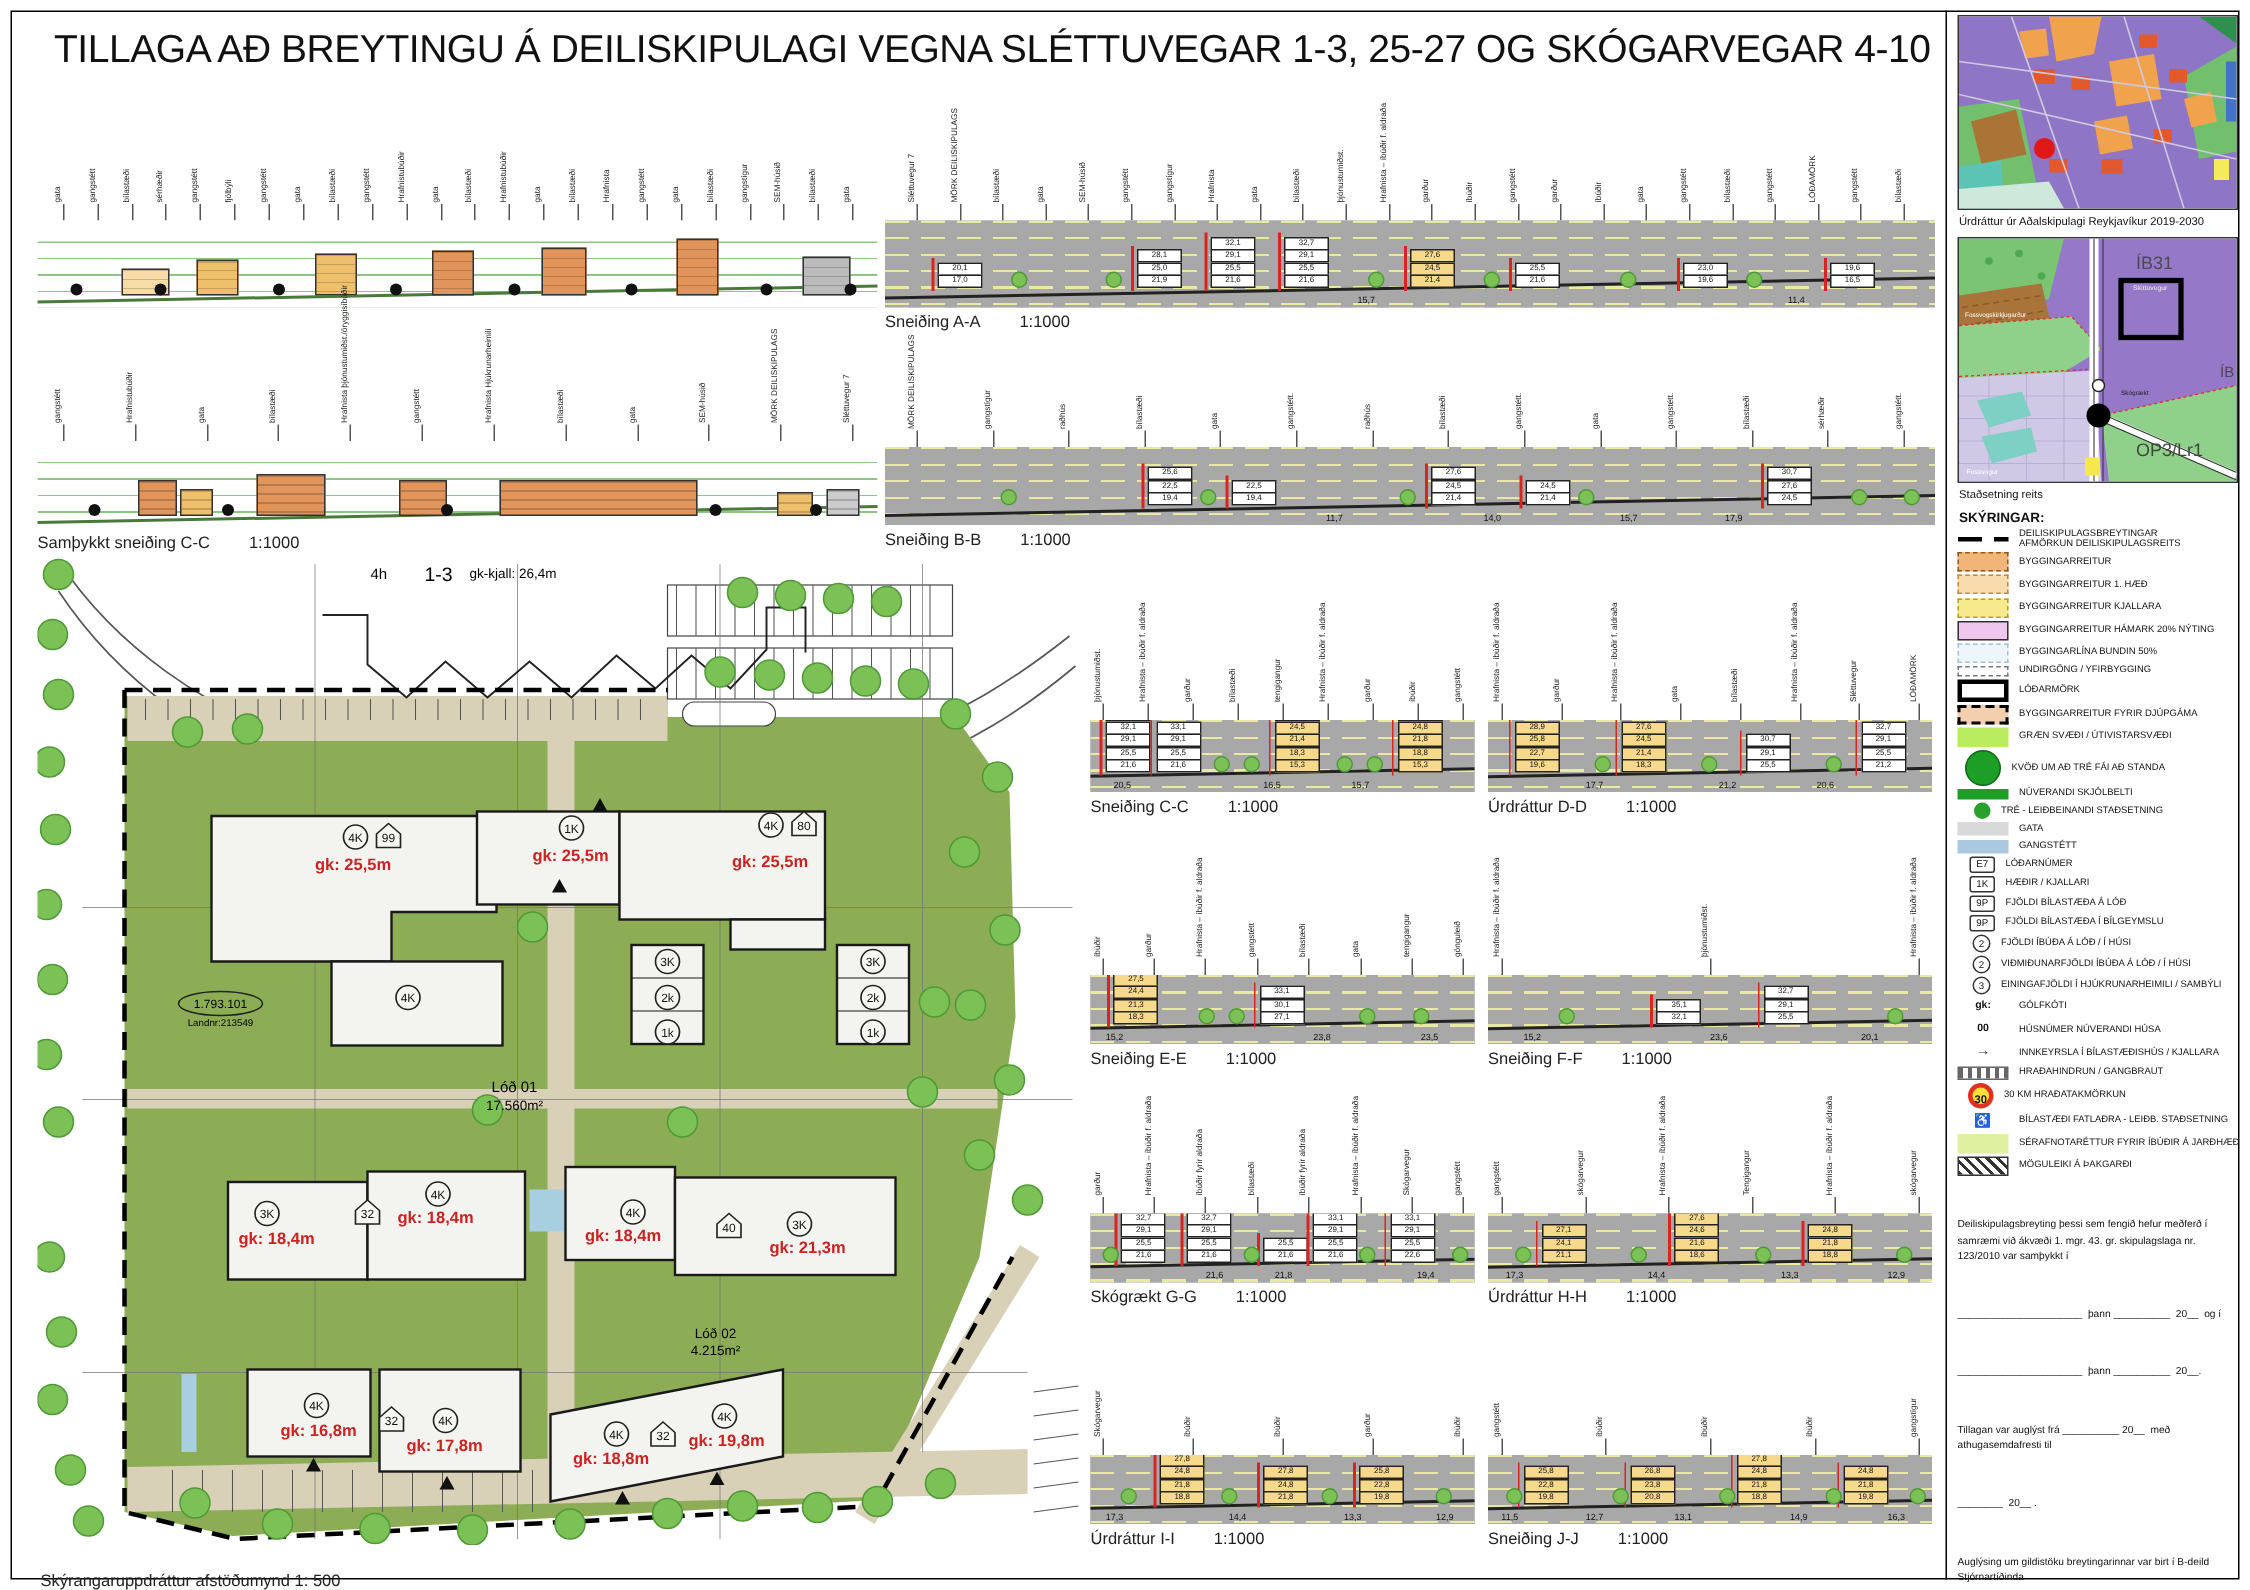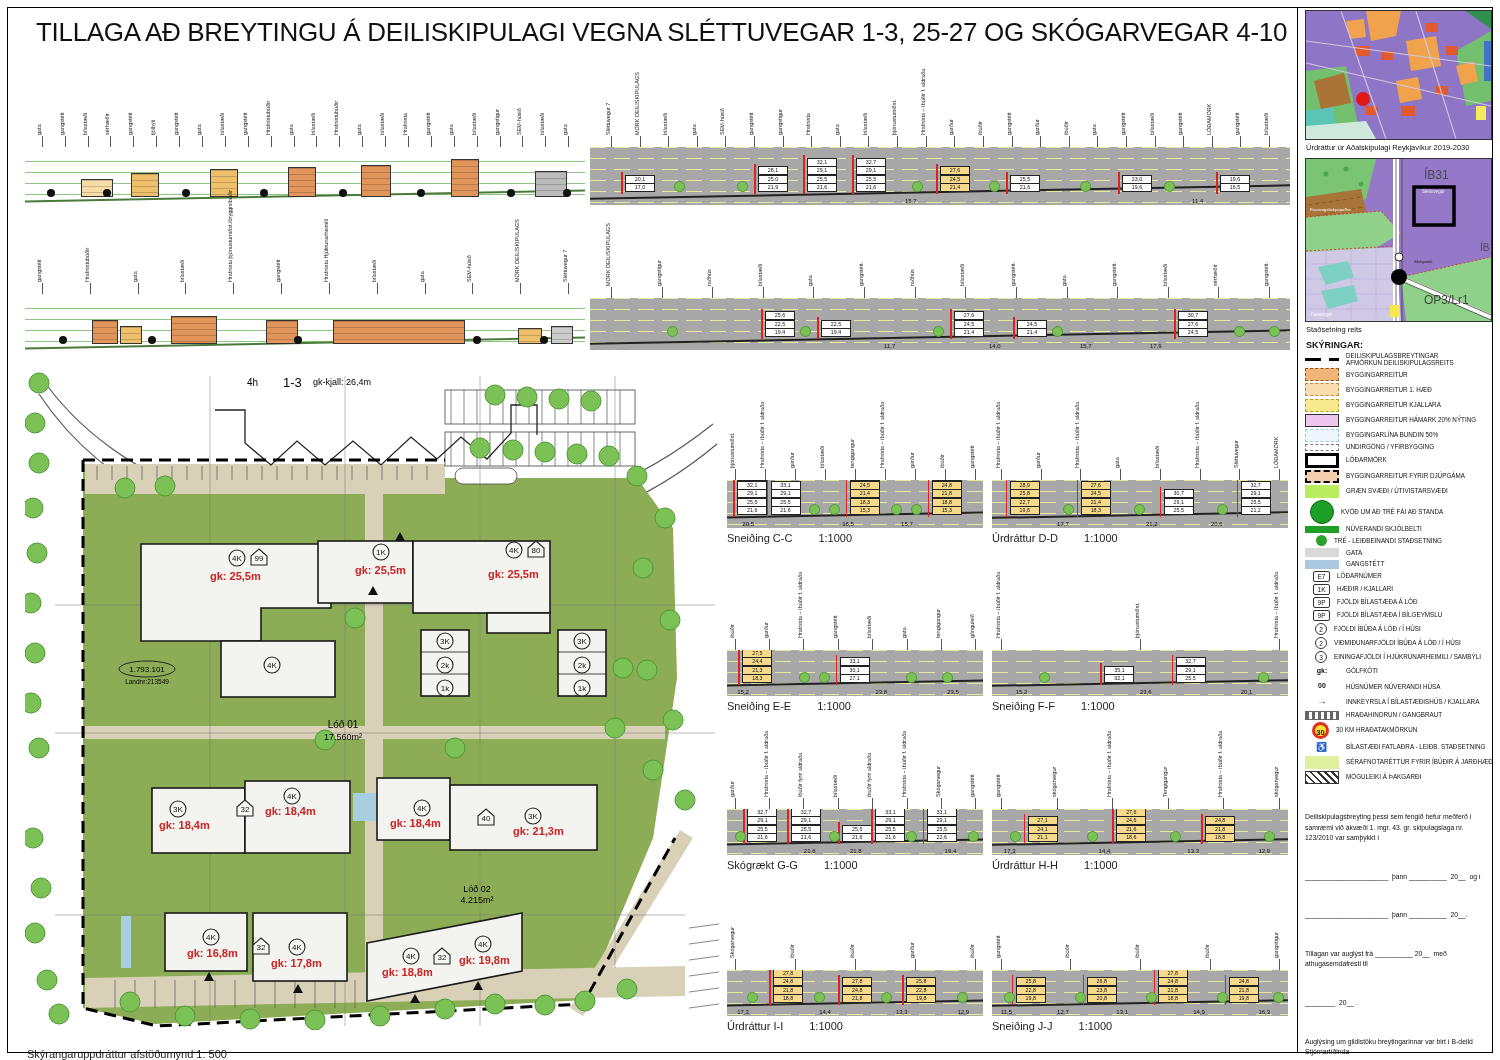--- a/index.html
+++ b/index.html
@@ -195,20 +195,21 @@
       <div class="pbld" style="left: 43%; width: 30px; height: 22px; background-color: rgb(226, 149, 90);"></div>
       <div class="pbld" style="left: 55%; width: 130px; height: 22px; background-color: rgb(226, 149, 90);"></div>
       <div class="pbld" style="left: 88%; width: 22px; height: 14px; background-color: rgb(239, 192, 108);"></div>
       <div class="pbld" style="left: 94%; width: 20px; height: 16px; background-color: rgb(204, 204, 204);"></div>
       <div class="ptree" style="left: 6%;"></div>
       <div class="ptree" style="left: 22%;"></div>
       <div class="ptree" style="left: 48%;"></div>
       <div class="ptree" style="left: 80%;"></div>
       <div class="ptree" style="left: 92%;"></div>
     </div>
+    <div class="sec-cap"><span class="cap-name">Samþykkt  sneiðing C-C</span><span>1:1000</span></div>
   </div>
 <div class="sec" style="left:590px;top:85px;width:700px">
     <div class="sec-labels" style="height: 62px;">
       <span class="vlab" style="left: 3%;">Sléttuvegur 7</span>
       <i class="ldr" style="left: 3%;"></i>
       <span class="vlab" style="left: 7.08696%;">MÖRK DEILISKIPULAGS</span>
       <i class="ldr" style="left: 7.08696%;"></i>
       <span class="vlab" style="left: 11.1739%;">bílastæði</span>
       <i class="ldr" style="left: 11.1739%;"></i>
       <span class="vlab" style="left: 15.2609%;">gata</span>
@@ -304,20 +305,21 @@
       </div>
       <div class="rtree" style="left: 12%;"></div>
       <div class="rtree" style="left: 21%;"></div>
       <div class="rtree" style="left: 46%;"></div>
       <div class="rtree" style="left: 57%;"></div>
       <div class="rtree" style="left: 70%;"></div>
       <div class="rtree" style="left: 82%;"></div>
       <div class="gnum" style="left: 45%;">15,7</div>
       <div class="gnum" style="left: 86%;">11,4</div>
     </div>
+    <div class="sec-cap"><span class="cap-name">Sneiðing A-A</span><span>1:1000</span></div>
   </div>
 <div class="sec" style="left:590px;top:232px;width:700px">
     <div class="sec-labels" style="height: 66px;">
       <span class="vlab" style="left: 3%;">MÖRK DEILISKIPULAGS</span>
       <i class="ldr" style="left: 3%;"></i>
       <span class="vlab" style="left: 10.2308%;">gangstígur</span>
       <i class="ldr" style="left: 10.2308%;"></i>
       <span class="vlab" style="left: 17.4615%;">raðhús</span>
       <i class="ldr" style="left: 17.4615%;"></i>
       <span class="vlab" style="left: 24.6923%;">bílastæði</span>
@@ -377,20 +379,21 @@
       <div class="rtree" style="left: 30%;"></div>
       <div class="rtree" style="left: 49%;"></div>
       <div class="rtree" style="left: 66%;"></div>
       <div class="rtree" style="left: 92%;"></div>
       <div class="rtree" style="left: 97%;"></div>
       <div class="gnum" style="left: 42%;">11,7</div>
       <div class="gnum" style="left: 57%;">14,0</div>
       <div class="gnum" style="left: 70%;">15,7</div>
       <div class="gnum" style="left: 80%;">17,9</div>
     </div>
+    <div class="sec-cap"><span class="cap-name">Sneiðing B-B</span><span>1:1000</span></div>
   </div>
 <div class="sec" style="left:727px;top:392px;width:256px">
     <div class="sec-labels" style="height: 88px;">
       <span class="vlab" style="left: 3%;">þjónustumiðst.</span>
       <i class="ldr" style="left: 3%;"></i>
       <span class="vlab" style="left: 14.75%;">Hrafnista – íbúðir f. aldraða</span>
       <i class="ldr" style="left: 14.75%;"></i>
       <span class="vlab" style="left: 26.5%;">garður</span>
       <i class="ldr" style="left: 26.5%;"></i>
       <span class="vlab" style="left: 38.25%;">bílastæði</span>

